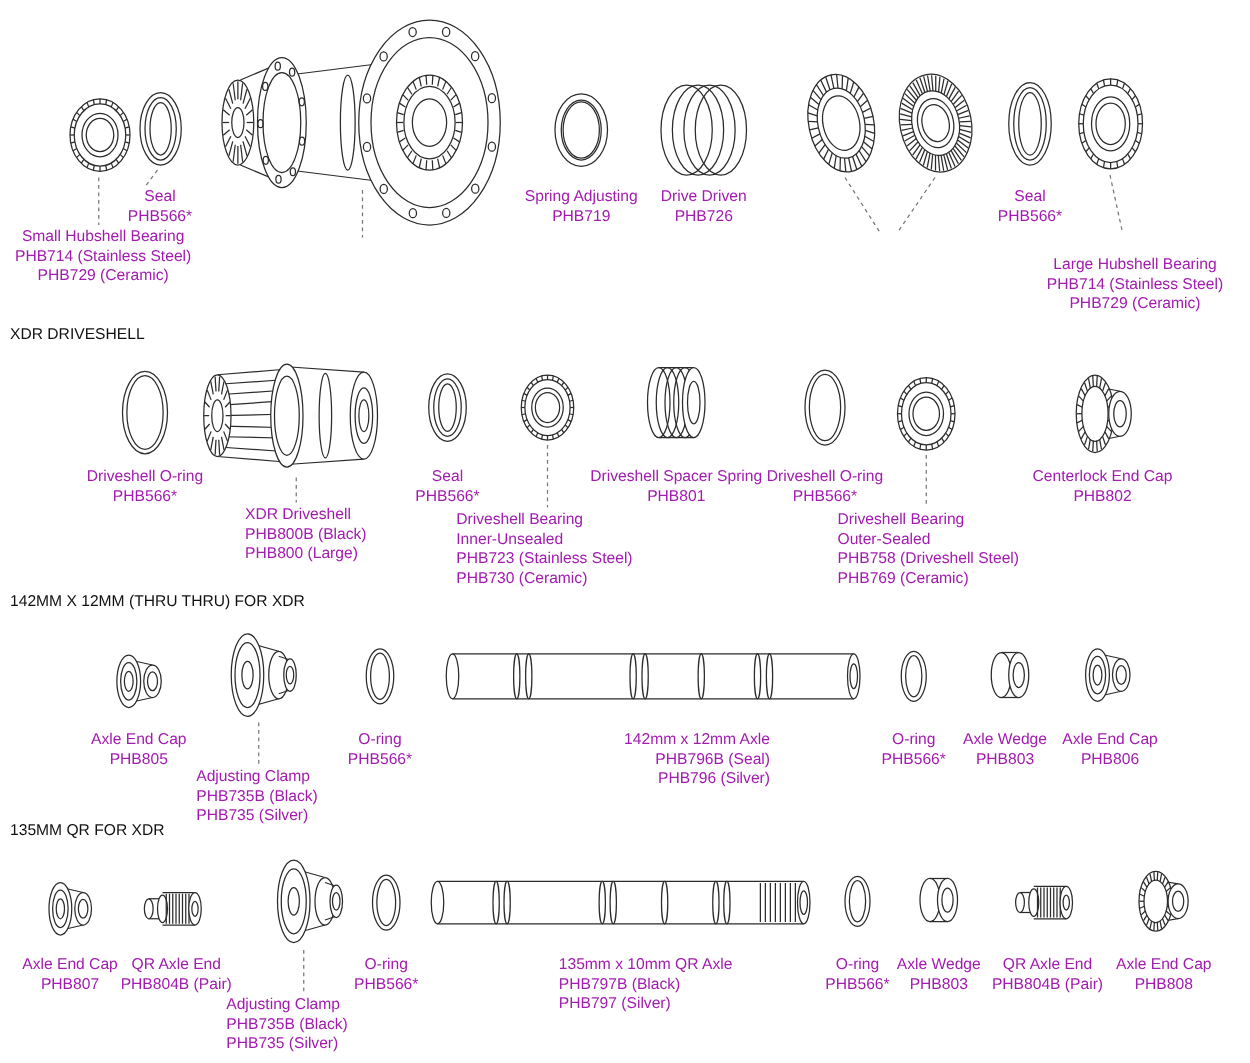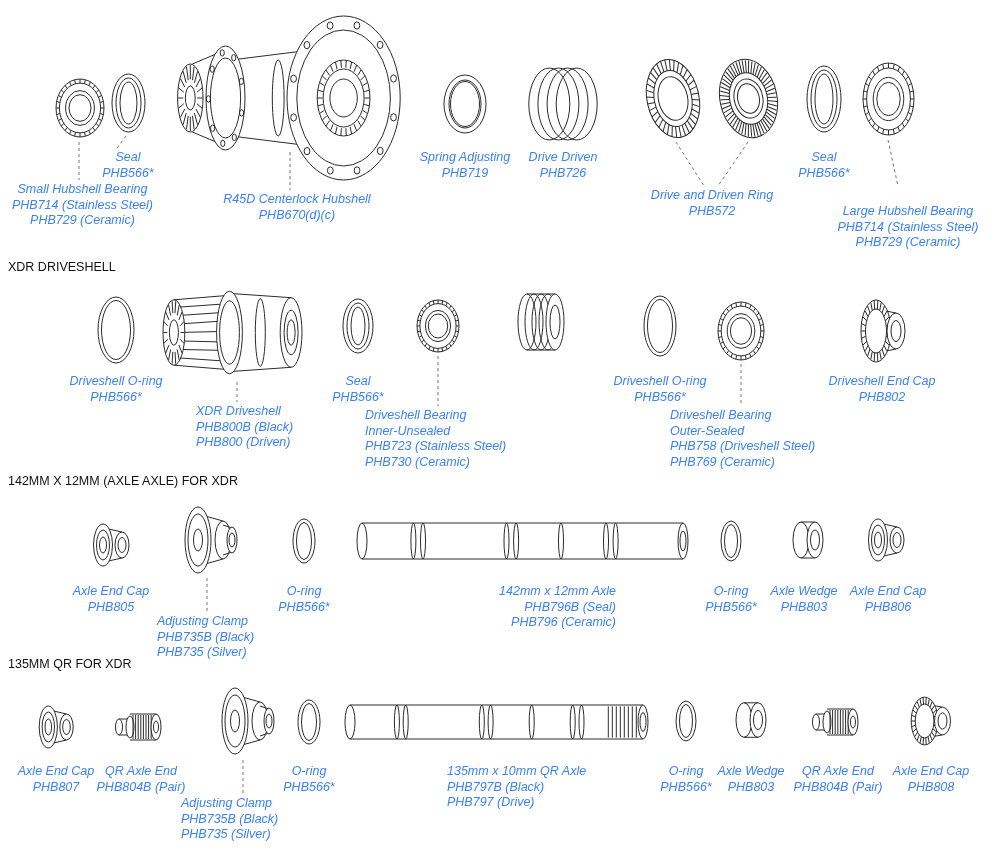--- a/index.html
+++ b/index.html
@@ -6,21 +6,21 @@
   #canvas{
     position:relative;width:1000px;height:850px;background:#ffffff;
     font-family:"Liberation Sans",sans-serif;overflow:hidden;
   }
   .section-title{
     position:absolute;font-size:12.5px;color:#111;white-space:nowrap;
   }
   .part-art{position:absolute;}
   .part-art svg{overflow:visible;display:block;}
   .part-label{
-    position:absolute;font-size:12.5px;line-height:1.25;color:#3b82f6;white-space:nowrap;font-style:italic;
+    position:absolute;font-size:12.5px;line-height:1.25;color:#a21caf;white-space:nowrap;
   }
   .part-label.center{text-align:center;}
   #leader-svg{position:absolute;left:0;top:0;pointer-events:none;}
 </style>
 </head>
 <body>
 
 <div id="canvas">
   <svg id="leader-svg" width="1000" height="850">
       <line x1="79" y1="142" x2="79" y2="180" stroke="#777777" stroke-width="1" stroke-dasharray="3 3"></line>
@@ -169,24 +169,20 @@
         <line x1="187.1" y1="61.1" x2="188.7" y2="53.9" stroke="#2b2b2b" stroke-width="1" fill="none"></line>
         <line x1="191.1" y1="63.7" x2="193.7" y2="57.1" stroke="#2b2b2b" stroke-width="1" fill="none"></line>
         <line x1="194.7" y1="67.4" x2="198.2" y2="61.8" stroke="#2b2b2b" stroke-width="1" fill="none"></line>
         <line x1="197.6" y1="72.1" x2="201.9" y2="67.7" stroke="#2b2b2b" stroke-width="1" fill="none"></line>
         <line x1="199.8" y1="77.6" x2="204.6" y2="74.5" stroke="#2b2b2b" stroke-width="1" fill="none"></line>
         <line x1="201.2" y1="83.7" x2="206.3" y2="82.1" stroke="#2b2b2b" stroke-width="1" fill="none"></line>
         <ellipse cx="180.6" cy="90.0" rx="20.5" ry="29.0" stroke="#2b2b2b" stroke-width="1" fill="none"></ellipse>
         <ellipse cx="180.6" cy="90.0" rx="13.7" ry="19.0" stroke="#2b2b2b" stroke-width="1" fill="none"></ellipse>
       </svg>
     </div>
-    <div class="part-label center" style="left: 207px; top: 192px; width: 180px;">
-      <div>R45D Centerlock Hubshell</div>
-      <div>PHB670(d)(c)</div>
-    </div>
     <div class="part-art" style="left: 442px; top: 73px; width: 46px; height: 62px;">
       <svg width="46" height="62" viewBox="0 0 46 62">
         <ellipse cx="23.0" cy="31.0" rx="21.0" ry="29.0" stroke="#2b2b2b" stroke-width="1" fill="none"></ellipse>
         <ellipse cx="23.0" cy="31.0" rx="16.0" ry="24.0" stroke="#2b2b2b" stroke-width="1" fill="none"></ellipse>
         <ellipse cx="23.0" cy="31.0" rx="14.5" ry="22.5" stroke="#2b2b2b" stroke-width="1" fill="none"></ellipse>
       </svg>
     </div>
     <div class="part-label center" style="left: 415px; top: 150px; width: 100px;">
       <div>Spring Adjusting</div>
       <div>PHB719</div>
@@ -305,24 +301,20 @@
           <line x1="48.3" y1="30.8" x2="56.5" y2="25.1" stroke="#2b2b2b" stroke-width="1" fill="none"></line>
           <line x1="49.2" y1="33.6" x2="57.7" y2="29.3" stroke="#2b2b2b" stroke-width="1" fill="none"></line>
           <line x1="49.8" y1="36.5" x2="58.7" y2="33.6" stroke="#2b2b2b" stroke-width="1" fill="none"></line>
           <line x1="50.2" y1="39.5" x2="59.2" y2="38.0" stroke="#2b2b2b" stroke-width="1" fill="none"></line>
           <ellipse cx="31.5" cy="42.5" rx="18.8" ry="26.1" stroke="#2b2b2b" stroke-width="1" fill="none"></ellipse>
           <ellipse cx="31.5" cy="42.5" rx="14.3" ry="19.8" stroke="#2b2b2b" stroke-width="1" fill="none"></ellipse>
           <ellipse cx="31.5" cy="42.5" rx="10.8" ry="15.0" stroke="#2b2b2b" stroke-width="1" fill="none"></ellipse>
         </g>
       </svg>
     </div>
-    <div class="part-label center" style="left: 642px; top: 188px; width: 140px;">
-      <div>Drive and Driven Ring</div>
-      <div>PHB572</div>
-    </div>
     <div class="part-art" style="left: 805px; top: 64px; width: 38px; height: 70px;">
       <svg width="38" height="70" viewBox="0 0 38 70">
         <ellipse cx="19.0" cy="35.0" rx="17.0" ry="33.0" stroke="#2b2b2b" stroke-width="1" fill="none"></ellipse>
         <ellipse cx="19.0" cy="35.0" rx="13.0" ry="29.0" stroke="#2b2b2b" stroke-width="1" fill="none"></ellipse>
         <ellipse cx="19.0" cy="35.0" rx="9.0" ry="25.0" stroke="#2b2b2b" stroke-width="1" fill="none"></ellipse>
       </svg>
     </div>
     <div class="part-label center" style="left: 784px; top: 150px; width: 80px;">
       <div>Seal</div>
       <div>PHB566*</div>
@@ -416,21 +408,21 @@
         <ellipse cx="71.5" cy="47.5" rx="12.9" ry="41.2" stroke="#2b2b2b" stroke-width="1" fill="#ffffff"></ellipse>
         <ellipse cx="71.5" cy="47.5" rx="9.9" ry="31.7" stroke="#2b2b2b" stroke-width="1" fill="none"></ellipse>
         <ellipse cx="133.1" cy="47.5" rx="10.9" ry="34.8" stroke="#2b2b2b" stroke-width="1" fill="#ffffff"></ellipse>
         <ellipse cx="133.1" cy="47.5" rx="7.0" ry="22.2" stroke="#2b2b2b" stroke-width="1" fill="none"></ellipse>
         <ellipse cx="133.1" cy="47.5" rx="4.0" ry="12.7" stroke="#2b2b2b" stroke-width="1" fill="none"></ellipse>
       </svg>
     </div>
     <div class="part-label" style="left: 196px; top: 404px; width: 120px;">
       <div>XDR Driveshell</div>
       <div>PHB800B (Black)</div>
-      <div>PHB800 (Driven)</div>
+      <div>PHB800 (Large)</div>
     </div>
     <div class="part-art" style="left: 341px; top: 297px; width: 34px; height: 58px;">
       <svg width="34" height="58" viewBox="0 0 34 58">
         <ellipse cx="17.0" cy="29.0" rx="15.0" ry="27.0" stroke="#2b2b2b" stroke-width="1" fill="none"></ellipse>
         <ellipse cx="17.0" cy="29.0" rx="11.0" ry="23.0" stroke="#2b2b2b" stroke-width="1" fill="none"></ellipse>
         <ellipse cx="17.0" cy="29.0" rx="7.0" ry="19.0" stroke="#2b2b2b" stroke-width="1" fill="none"></ellipse>
       </svg>
     </div>
     <div class="part-label center" style="left: 318px; top: 374px; width: 80px;">
       <div>Seal</div>
@@ -483,20 +475,24 @@
         <line x1="18.0" y1="5.0" x2="46.0" y2="5.0" stroke="#2b2b2b" stroke-width="1" fill="none"></line>
         <line x1="18.0" y1="61.0" x2="46.0" y2="61.0" stroke="#2b2b2b" stroke-width="1" fill="none"></line>
         <ellipse cx="18.0" cy="33.0" rx="9.0" ry="28.0" stroke="#2b2b2b" stroke-width="1" fill="none"></ellipse>
         <ellipse cx="25.0" cy="33.0" rx="9.0" ry="28.0" stroke="#2b2b2b" stroke-width="1" fill="none"></ellipse>
         <ellipse cx="32.0" cy="33.0" rx="9.0" ry="28.0" stroke="#2b2b2b" stroke-width="1" fill="none"></ellipse>
         <ellipse cx="39.0" cy="33.0" rx="9.0" ry="28.0" stroke="#2b2b2b" stroke-width="1" fill="none"></ellipse>
         <ellipse cx="46.0" cy="33.0" rx="9.0" ry="28.0" stroke="#2b2b2b" stroke-width="1" fill="#ffffff"></ellipse>
         <ellipse cx="46.0" cy="33.0" rx="5.0" ry="17.0" stroke="#2b2b2b" stroke-width="1" fill="none"></ellipse>
       </svg>
     </div>
+    <div class="part-label center" style="left: 466px; top: 374px; width: 150px;">
+      <div>Driveshell Spacer Spring</div>
+      <div>PHB801</div>
+    </div>
     <div class="part-art" style="left: 642px; top: 294px; width: 36px; height: 64px;">
       <svg width="36" height="64" viewBox="0 0 36 64">
         <ellipse cx="18.0" cy="32.0" rx="16.0" ry="30.0" stroke="#2b2b2b" stroke-width="1" fill="none"></ellipse>
         <ellipse cx="18.0" cy="32.0" rx="12.5" ry="26.5" stroke="#2b2b2b" stroke-width="1" fill="none"></ellipse>
       </svg>
     </div>
     <div class="part-label center" style="left: 605px; top: 374px; width: 110px;">
       <div>Driveshell O-ring</div>
       <div>PHB566*</div>
     </div>
@@ -572,24 +568,24 @@
         <line x1="28.0" y1="17.1" x2="30.4" y2="10.0" stroke="#2b2b2b" stroke-width="1" fill="none"></line>
         <line x1="29.9" y1="20.6" x2="33.0" y2="14.9" stroke="#2b2b2b" stroke-width="1" fill="none"></line>
         <line x1="31.3" y1="24.9" x2="35.0" y2="20.9" stroke="#2b2b2b" stroke-width="1" fill="none"></line>
         <line x1="32.2" y1="29.8" x2="36.3" y2="27.7" stroke="#2b2b2b" stroke-width="1" fill="none"></line>
         <ellipse cx="22.0" cy="35.0" rx="10.5" ry="22.0" stroke="#2b2b2b" stroke-width="1" fill="none"></ellipse>
         <ellipse cx="42.0" cy="35.0" rx="9.0" ry="18.0" stroke="#2b2b2b" stroke-width="1" fill="#ffffff"></ellipse>
         <ellipse cx="42.0" cy="35.0" rx="5.0" ry="10.5" stroke="#2b2b2b" stroke-width="1" fill="none"></ellipse>
       </svg>
     </div>
     <div class="part-label center" style="left: 822px; top: 374px; width: 120px;">
-      <div>Driveshell End Cap</div>
+      <div>Centerlock End Cap</div>
       <div>PHB802</div>
     </div>
-    <div class="section-title" style="left: 8px; top: 474px;">142MM X 12MM (AXLE AXLE) FOR XDR</div>
+    <div class="section-title" style="left: 8px; top: 474px;">142MM X 12MM (THRU THRU) FOR XDR</div>
     <div class="part-art" style="left: 88px; top: 520px; width: 46px; height: 50px;">
       <svg width="46" height="50" viewBox="0 0 46 50">
         <line x1="16.0" y1="8.0" x2="34.0" y2="12.0" stroke="#2b2b2b" stroke-width="1" fill="none"></line>
         <line x1="16.0" y1="42.0" x2="34.0" y2="38.0" stroke="#2b2b2b" stroke-width="1" fill="none"></line>
         <ellipse cx="15.0" cy="25.0" rx="9.5" ry="21.0" stroke="#2b2b2b" stroke-width="1" fill="#ffffff"></ellipse>
         <ellipse cx="15.0" cy="25.0" rx="6.5" ry="15.0" stroke="#2b2b2b" stroke-width="1" fill="none"></ellipse>
         <ellipse cx="15.0" cy="25.0" rx="3.5" ry="8.0" stroke="#2b2b2b" stroke-width="1" fill="none"></ellipse>
         <ellipse cx="34.0" cy="25.0" rx="7.0" ry="13.0" stroke="#2b2b2b" stroke-width="1" fill="#ffffff"></ellipse>
         <ellipse cx="34.0" cy="25.0" rx="4.0" ry="7.5" stroke="#2b2b2b" stroke-width="1" fill="none"></ellipse>
       </svg>
@@ -639,21 +635,21 @@
         <ellipse cx="209.0" cy="23.0" rx="2.5" ry="18.0" stroke="#2b2b2b" stroke-width="1" fill="none"></ellipse>
         <ellipse cx="254.0" cy="23.0" rx="2.5" ry="18.0" stroke="#2b2b2b" stroke-width="1" fill="none"></ellipse>
         <ellipse cx="263.6" cy="23.0" rx="2.5" ry="18.0" stroke="#2b2b2b" stroke-width="1" fill="none"></ellipse>
         <ellipse cx="331.0" cy="23.0" rx="5.0" ry="18.0" stroke="#2b2b2b" stroke-width="1" fill="#ffffff"></ellipse>
         <ellipse cx="331.0" cy="23.0" rx="3.0" ry="9.9" stroke="#2b2b2b" stroke-width="1" fill="none"></ellipse>
       </svg>
     </div>
     <div class="part-label" style="left: 466px; top: 584px; width: 150px; text-align: right;">
       <div>142mm x 12mm Axle</div>
       <div>PHB796B (Seal)</div>
-      <div>PHB796 (Ceramic)</div>
+      <div>PHB796 (Silver)</div>
     </div>
     <div class="part-art" style="left: 719px; top: 519px; width: 24px; height: 44px;">
       <svg width="24" height="44" viewBox="0 0 24 44">
         <ellipse cx="12.0" cy="22.0" rx="10.0" ry="20.0" stroke="#2b2b2b" stroke-width="1" fill="none"></ellipse>
         <ellipse cx="12.0" cy="22.0" rx="6.5" ry="16.5" stroke="#2b2b2b" stroke-width="1" fill="none"></ellipse>
       </svg>
     </div>
     <div class="part-label center" style="left: 701px; top: 584px; width: 60px;">
       <div>O-ring</div>
       <div>PHB566*</div>
@@ -775,21 +771,21 @@
         <line x1="288.3" y1="6.4" x2="288.3" y2="37.6" stroke="#2b2b2b" stroke-width="1" fill="none"></line>
         <line x1="292.3" y1="6.4" x2="292.3" y2="37.6" stroke="#2b2b2b" stroke-width="1" fill="none"></line>
         <line x1="296.3" y1="6.4" x2="296.3" y2="37.6" stroke="#2b2b2b" stroke-width="1" fill="none"></line>
         <ellipse cx="303.0" cy="22.0" rx="5.0" ry="17.0" stroke="#2b2b2b" stroke-width="1" fill="#ffffff"></ellipse>
         <ellipse cx="303.0" cy="22.0" rx="3.0" ry="9.4" stroke="#2b2b2b" stroke-width="1" fill="none"></ellipse>
       </svg>
     </div>
     <div class="part-label" style="left: 447px; top: 764px; width: 160px;">
       <div>135mm x 10mm QR Axle</div>
       <div>PHB797B (Black)</div>
-      <div>PHB797 (Drive)</div>
+      <div>PHB797 (Silver)</div>
     </div>
     <div class="part-art" style="left: 674px; top: 699px; width: 24px; height: 44px;">
       <svg width="24" height="44" viewBox="0 0 24 44">
         <ellipse cx="12.0" cy="22.0" rx="10.0" ry="20.0" stroke="#2b2b2b" stroke-width="1" fill="none"></ellipse>
         <ellipse cx="12.0" cy="22.0" rx="6.5" ry="16.5" stroke="#2b2b2b" stroke-width="1" fill="none"></ellipse>
       </svg>
     </div>
     <div class="part-label center" style="left: 656px; top: 764px; width: 60px;">
       <div>O-ring</div>
       <div>PHB566*</div>

